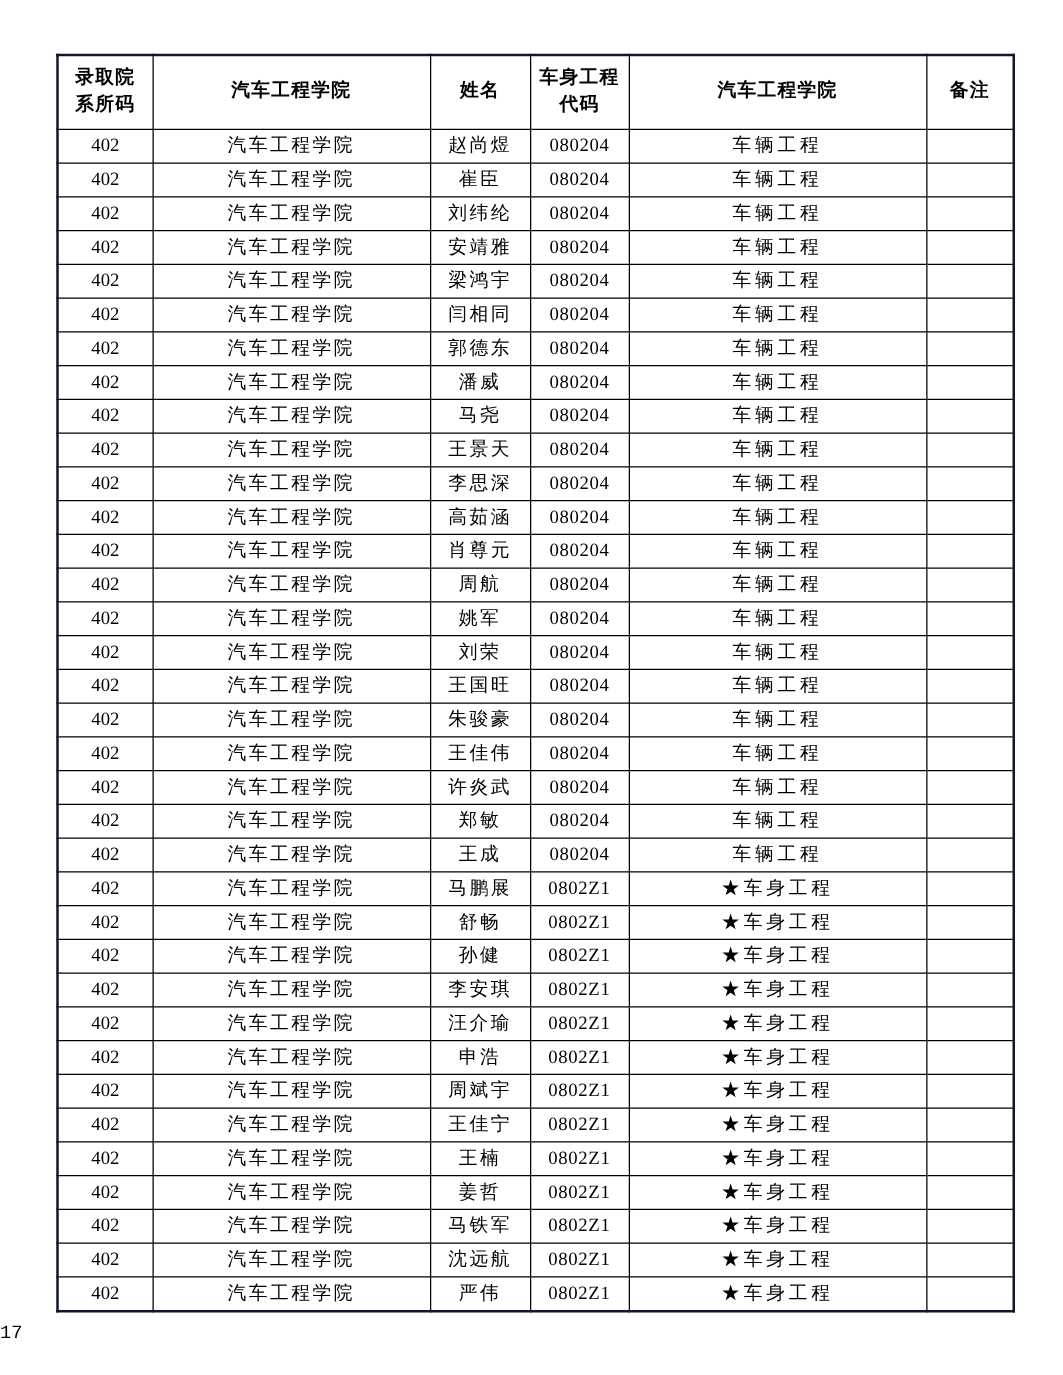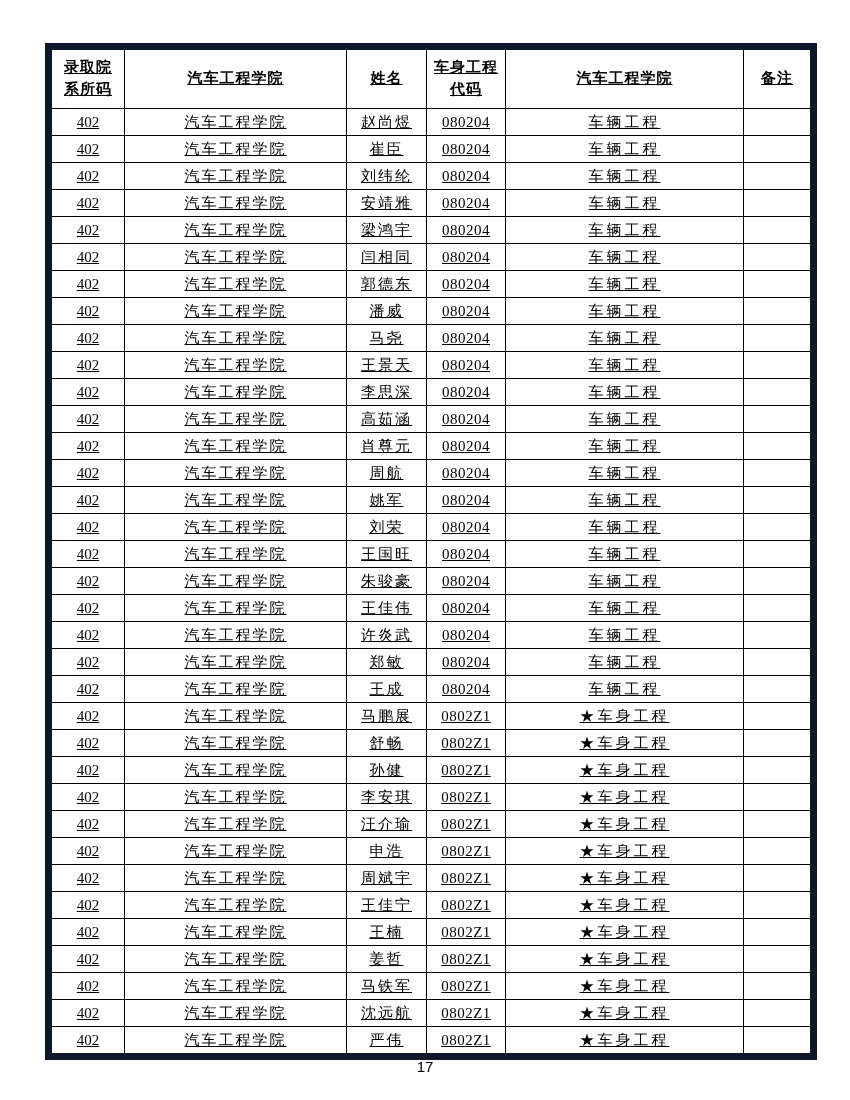--- a/index.html
+++ b/index.html
@@ -21,22 +21,21 @@
     height: 1100px;
     background: #ffffff;
   }
   table.admission-table {
     position: absolute;
     left: 45px;
     top: 43px;
     width: 765px;
     border-collapse: collapse;
     table-layout: fixed;
-    border: 7px solid #0f172a;
-    text-decoration: underline;
+    border: 2px solid #0f172a;
   }
   table.admission-table th,
   table.admission-table td {
     border: 1px solid #000000;
     text-align: center;
     vertical-align: middle;
     padding: 0;
     overflow: hidden;
   }
   table.admission-table thead th {
@@ -57,22 +56,22 @@
   .col-college   { width: 222px; letter-spacing: 2px; }
   .col-name      { width: 80px;  letter-spacing: 2px; }
   .col-majorcode { width: 79px;  letter-spacing: 0.5px; }
   .col-major     { width: 238px; letter-spacing: 3px; }
   .col-remark    { width: 70px; }
   .page-number {
     position: absolute;
     left: 0;
     top: 1058px;
     width: 850px;
-    text-align: center;
-    font-family: Liberation Sans, sans-serif;
+    text-align: left;
+    font-family: Liberation Mono, monospace;
     font-size: 15px;
     color: #000000;
   }
 </style>
 </head>
 <body>
 
 <div class="page">
 
   <table class="admission-table">

